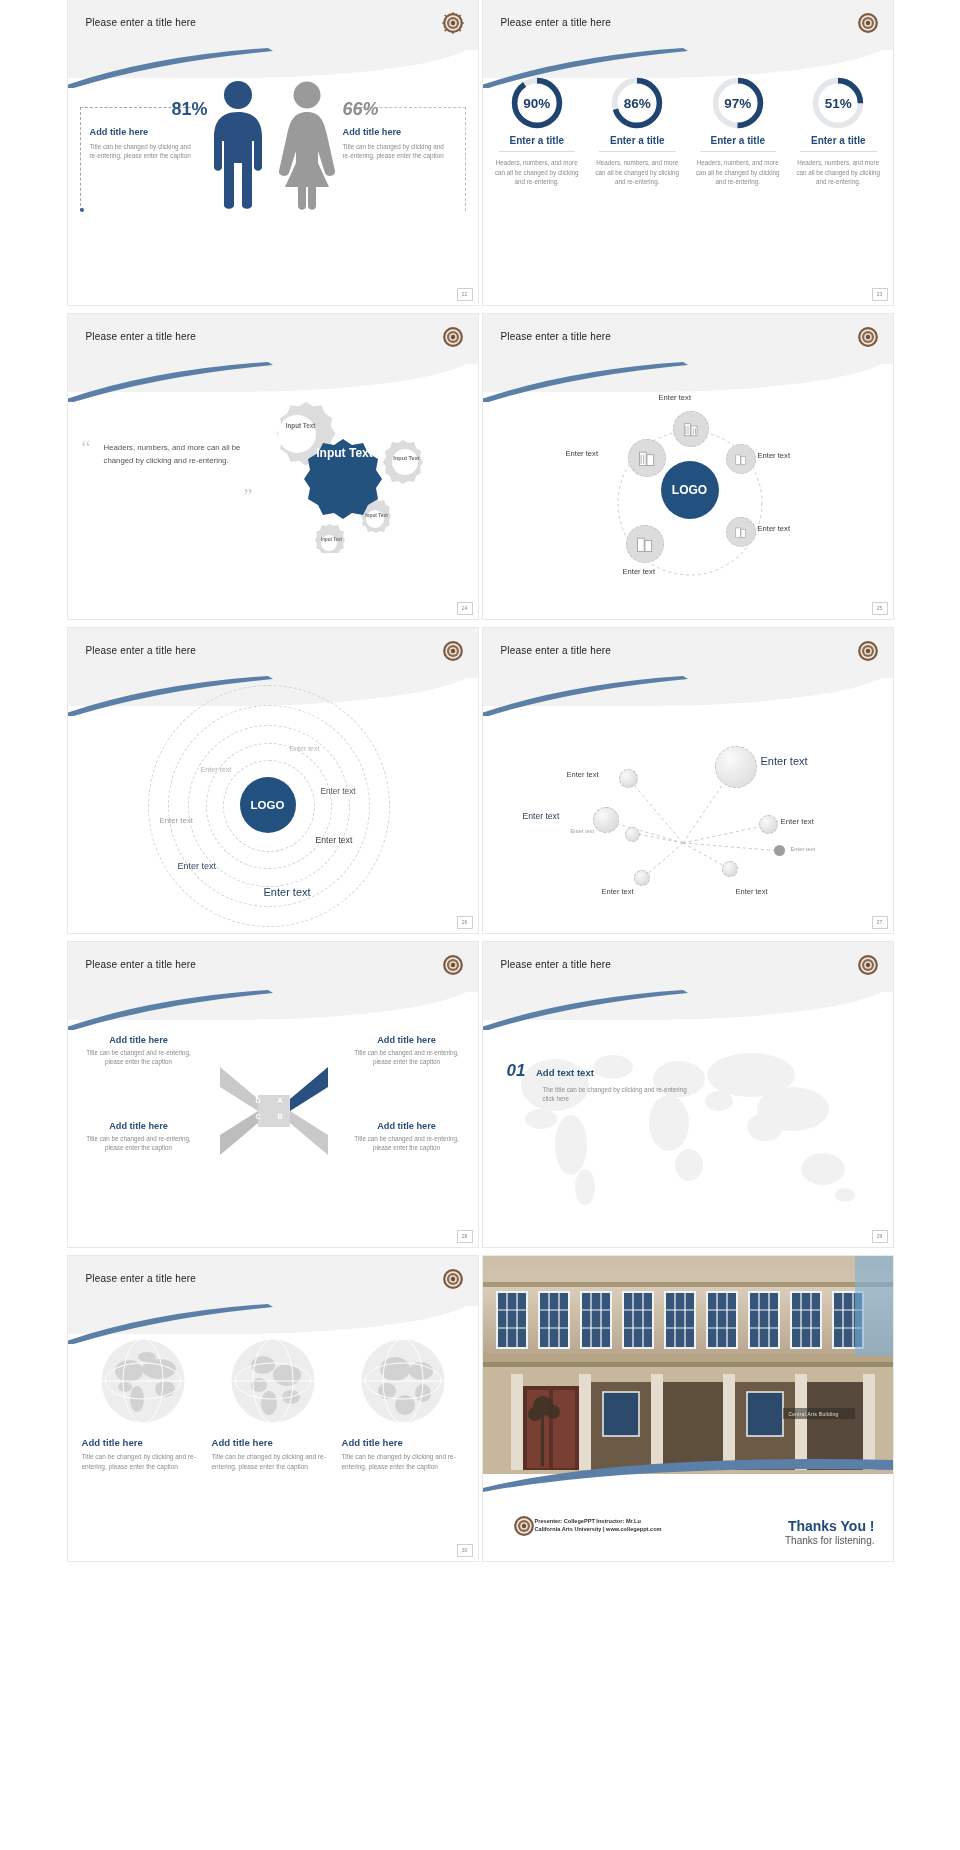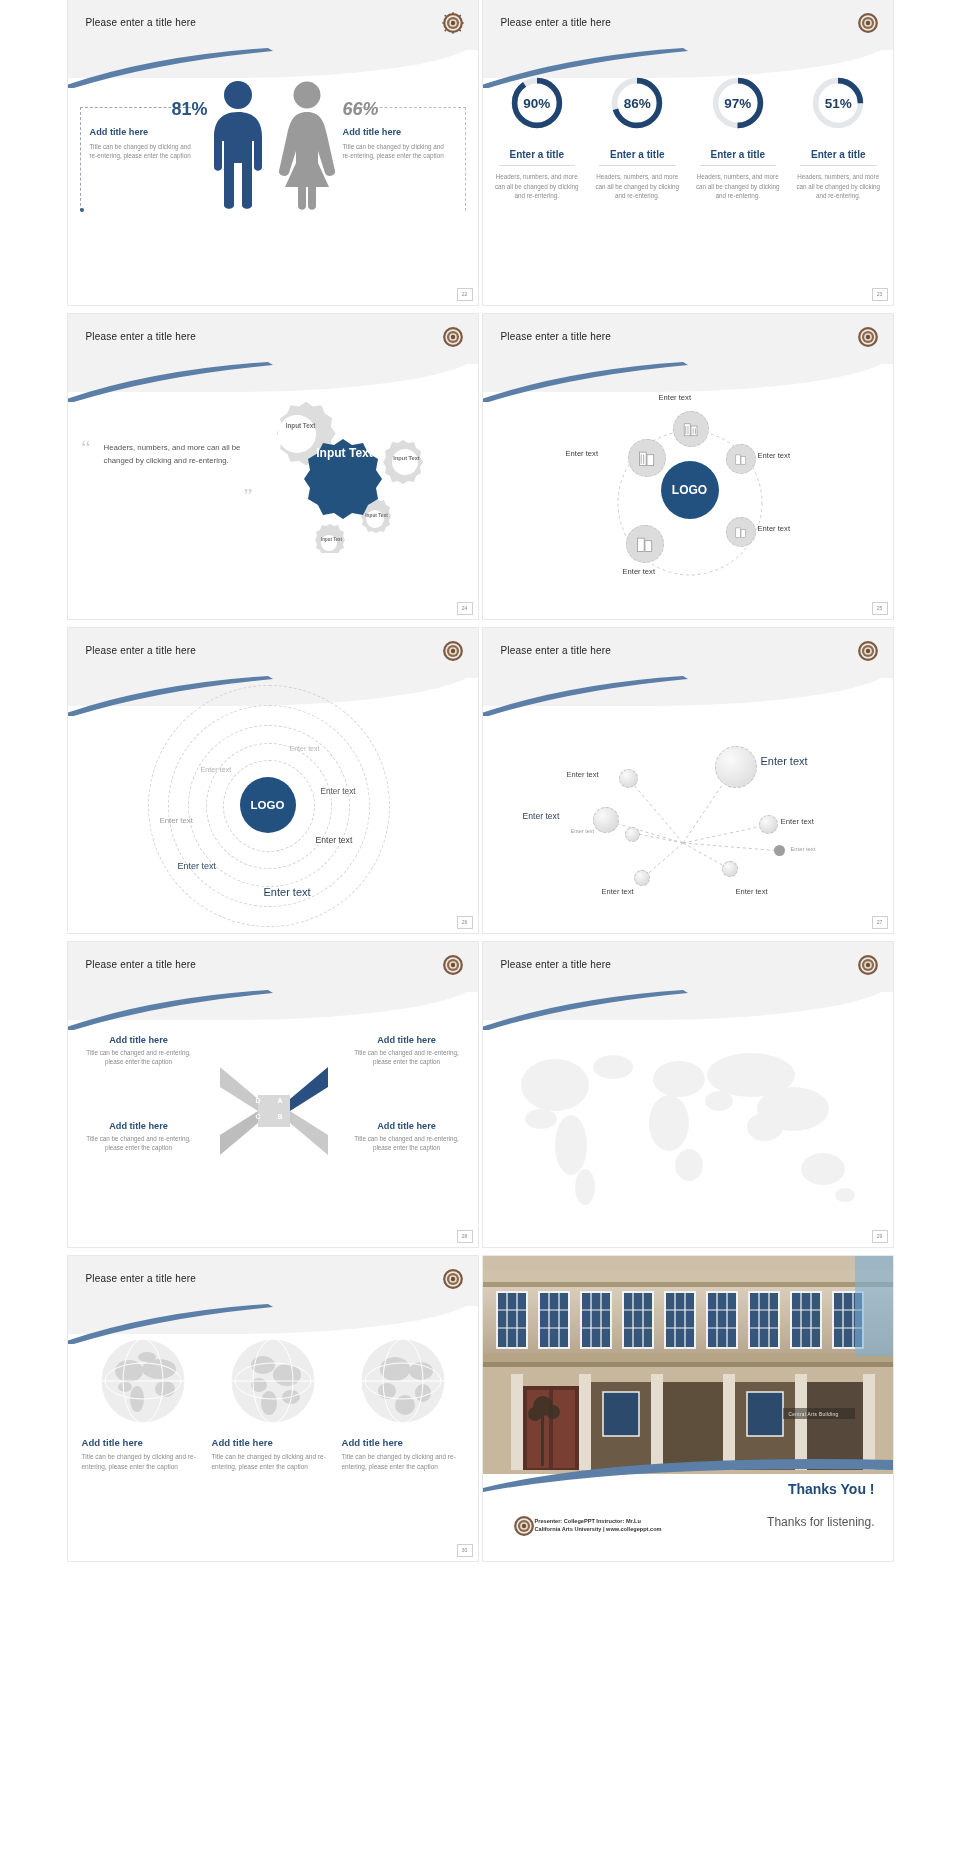--- a/index.html
+++ b/index.html
@@ -24,21 +24,21 @@
   .addt{font-size:9.2px;font-weight:bold;color:#2a4f79;}
 
   
   .s22-pct{font-size:18px;font-weight:bold;}
   .dashbox{position:absolute;border-left:1px dashed #9aa7b5;border-top:1px dashed #9aa7b5;}
 
   
   .donut{width:56px;height:56px;position:relative;margin:0 auto;}
   .donut .num{position:absolute;inset:0;display:flex;align-items:center;justify-content:center;
      font-size:13.5px;font-weight:bold;color:#1f3f66;}
-  .col-title{font-size:10px;font-weight:bold;color:#234a77;text-align:center;margin-top:18px;}
+  .col-title{font-size:10px;font-weight:bold;color:#234a77;text-align:center;margin-top:4px;}
   .col-rule{height:1px;background:#dcdcdc;margin:5px 8px 6px;}
   .col-cap{font-size:6.3px;line-height:9.5px;color:#8c8c8c;text-align:center;}
 
   
   .gearlbl{position:absolute;text-align:center;color:#6f6f6f;font-weight:bold;}
   .quote{position:absolute;font-size:7.8px;line-height:13px;color:#555;}
   .qmark{position:absolute;font-size:20px;color:#cfcfcf;font-family:"Liberation Serif",serif;}
 
   
   .hubtxt{position:absolute;font-size:7.6px;color:#3a3a3a;}
@@ -57,23 +57,23 @@
 
   
   .bignum{font-size:17px;font-weight:bold;font-style:italic;color:#27507e;}
 
   
   .globe-cap{font-size:6.5px;line-height:9.5px;color:#8c8c8c;}
   .globe-t{font-size:9.6px;font-weight:bold;color:#2a4f79;}
 
   
   .photo{position:absolute;left:0;top:0;width:410px;height:218px;overflow:hidden;}
-  .thanks{position:absolute;right:18px;bottom:32px;text-align:right;}
+  .thanks{position:absolute;right:18px;bottom:15px;text-align:right;}
   .thanks .big{font-size:14px;font-weight:bold;color:#1f4a7c;}
-  .thanks .sm{font-size:12px;color:#555;margin-top:18px;}
+  .thanks .sm{font-size:10px;color:#555;margin-top:1px;}
   .presenter{position:absolute;left:52px;bottom:28px;font-size:5.6px;line-height:8px;color:#333;font-weight:bold;}
 </style>
 </head>
 <body>
 
 <div class="grid">
 
   <div class="slide">
     <div class="hdrband"></div>
     <div class="slide-title">Please enter a title here</div>
@@ -486,20 +486,25 @@
           <ellipse cx="196" cy="138" rx="14" ry="16"></ellipse>
           <ellipse cx="258" cy="48" rx="44" ry="22"></ellipse>
             <ellipse cx="300" cy="82" rx="36" ry="22"></ellipse>
           <ellipse cx="272" cy="100" rx="18" ry="14"></ellipse>
             <ellipse cx="330" cy="142" rx="22" ry="16"></ellipse>
           <ellipse cx="352" cy="168" rx="10" ry="7"></ellipse>
           <ellipse cx="120" cy="40" rx="20" ry="12"></ellipse>
           <ellipse cx="226" cy="74" rx="14" ry="10"></ellipse>
         </g>
       </svg>
+      <div style="position:absolute;left:24px;top:44px;">
+        <span class="bignum">01</span>
+        <span style="font-size:9.6px;font-weight:bold;color:#2a4f79;margin-left:6px;">Add text text</span>
+        <div style="width:148px;margin-left:36px;margin-top:4px;" class="cap">The title can be changed by clicking and re-entering click here</div>
+      </div>
     </div>
     <div class="pgnum">29</div>
   </div>
 
   <div class="slide">
     <div class="hdrband"></div>
     <div class="slide-title">Please enter a title here</div>
     <svg class="seal" viewBox="0 0 40 40">
       <circle cx="20" cy="20" r="18" fill="#7a5a42"></circle>
         <circle cx="20" cy="20" r="14" fill="#f0e6dd"></circle>

